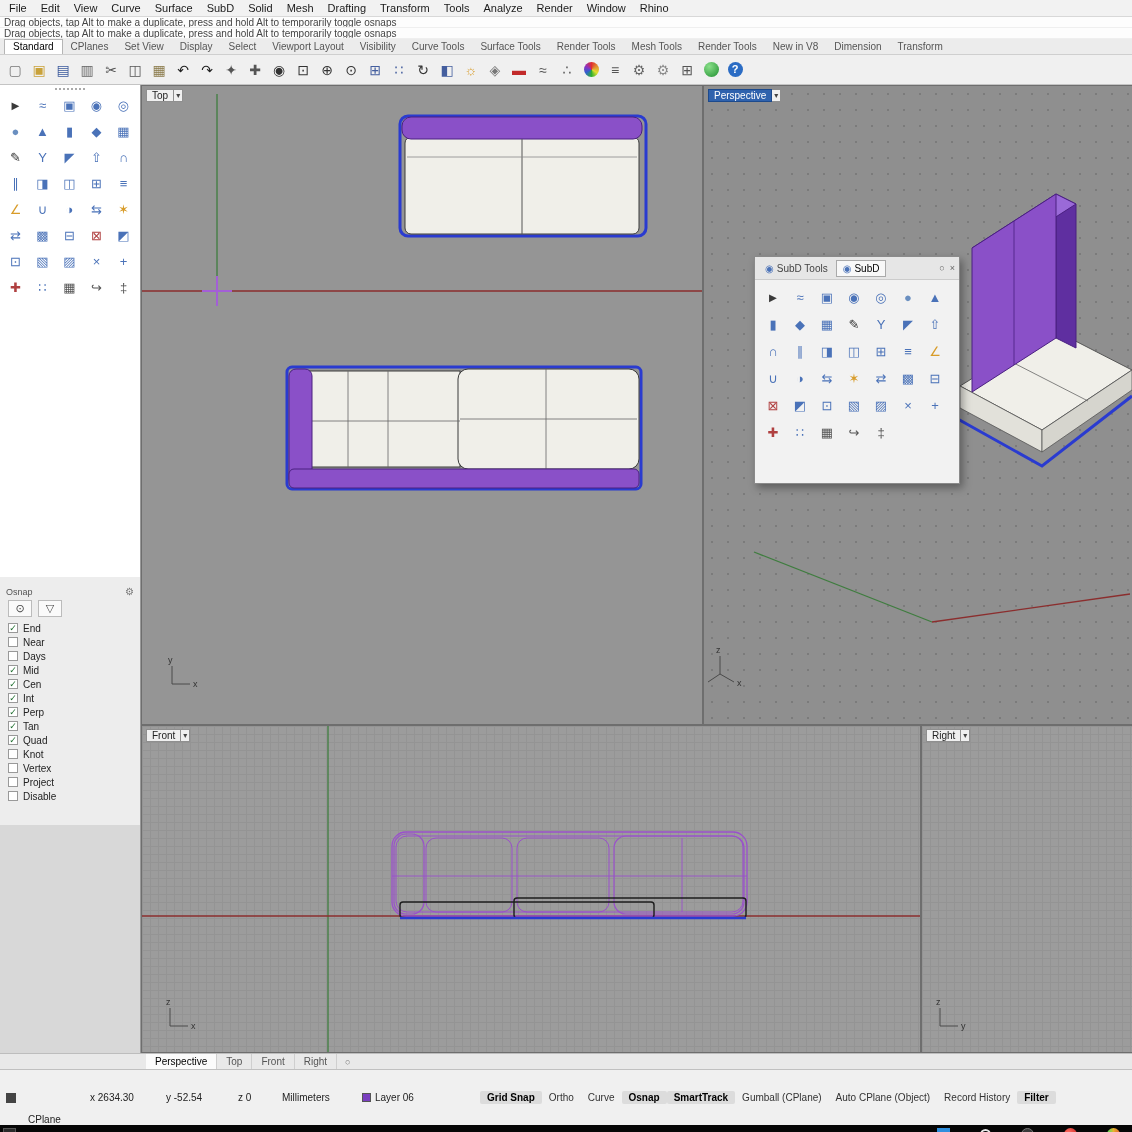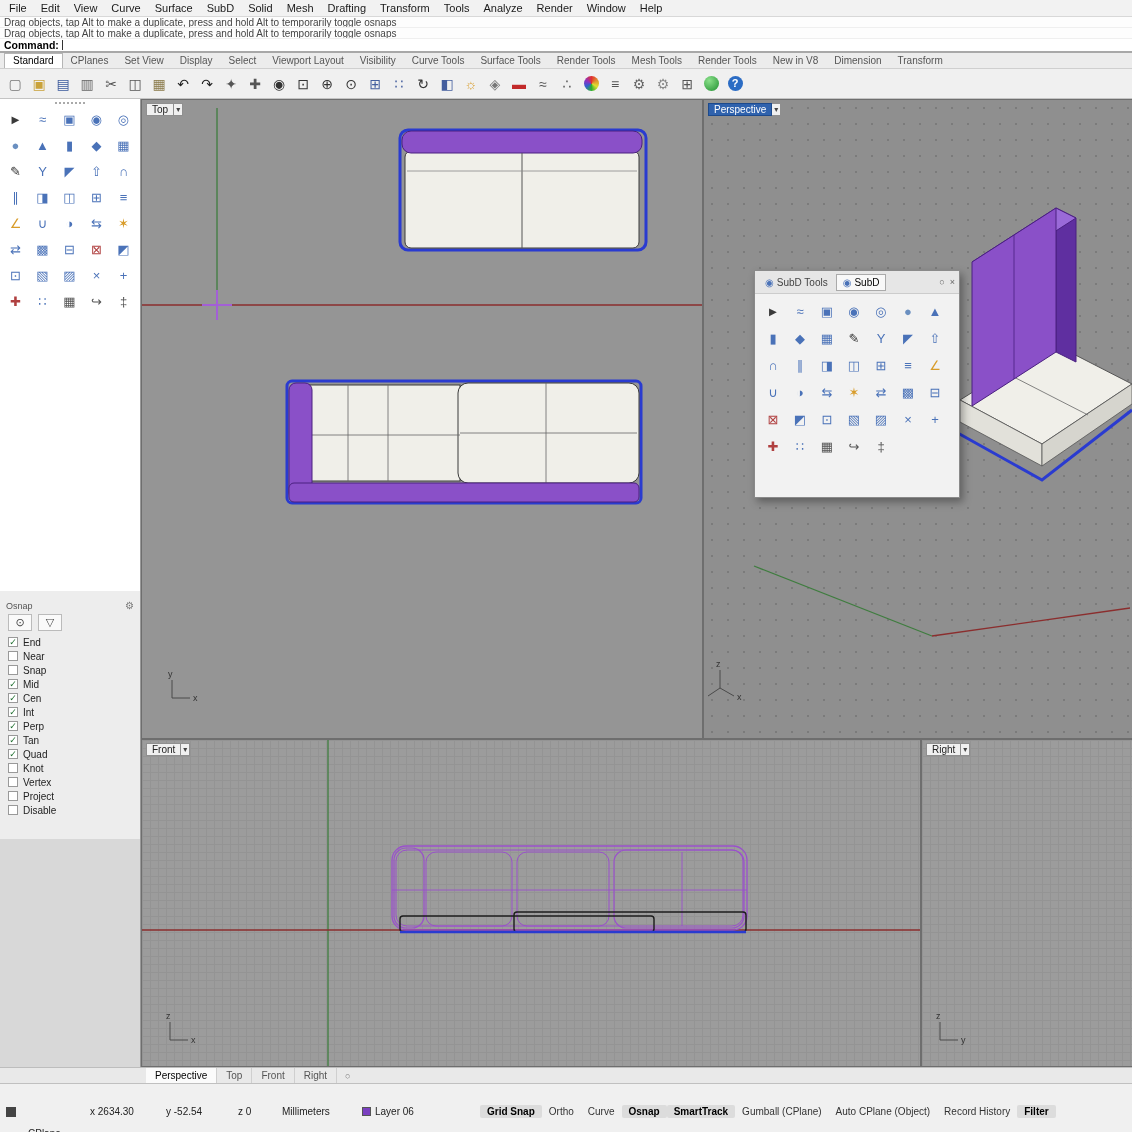--- a/index.html
+++ b/index.html
@@ -155,31 +155,27 @@
       <div class="menu-item">Surface</div>
       <div class="menu-item">SubD</div>
       <div class="menu-item">Solid</div>
       <div class="menu-item">Mesh</div>
       <div class="menu-item">Drafting</div>
       <div class="menu-item">Transform</div>
       <div class="menu-item">Tools</div>
       <div class="menu-item">Analyze</div>
       <div class="menu-item">Render</div>
       <div class="menu-item">Window</div>
-      <div class="menu-item">Help</div>
+      <div class="menu-item">Rhino</div>
     </div>
 
   <div class="cmd-history">
       <div class="cmd-line">Drag objects, tap Alt to make a duplicate, press and hold Alt to temporarily toggle osnaps</div>
       <div class="cmd-line">Drag objects, tap Alt to make a duplicate, press and hold Alt to temporarily toggle osnaps</div>
     </div>
-  <div class="cmd-prompt">
-    <span class="cmd-label">Command:</span>
-    <span class="cmd-caret"></span>
-  </div>
 
   <div class="tabs-row">
       <div class="tb-tab active">Standard</div>
       <div class="tb-tab">CPlanes</div>
       <div class="tb-tab">Set View</div>
       <div class="tb-tab">Display</div>
       <div class="tb-tab">Select</div>
       <div class="tb-tab">Viewport Layout</div>
       <div class="tb-tab">Visibility</div>
       <div class="tb-tab">Curve Tools</div>
@@ -430,21 +426,21 @@
             <div class="osnap-row">
               <span class="cb">✓</span>
               <span>End</span>
             </div>
             <div class="osnap-row">
               <span class="cb"></span>
               <span>Near</span>
             </div>
             <div class="osnap-row">
               <span class="cb"></span>
-              <span>Snap</span>
+              <span>Days</span>
             </div>
             <div class="osnap-row">
               <span class="cb">✓</span>
               <span>Mid</span>
             </div>
             <div class="osnap-row">
               <span class="cb">✓</span>
               <span>Cen</span>
             </div>
             <div class="osnap-row">

